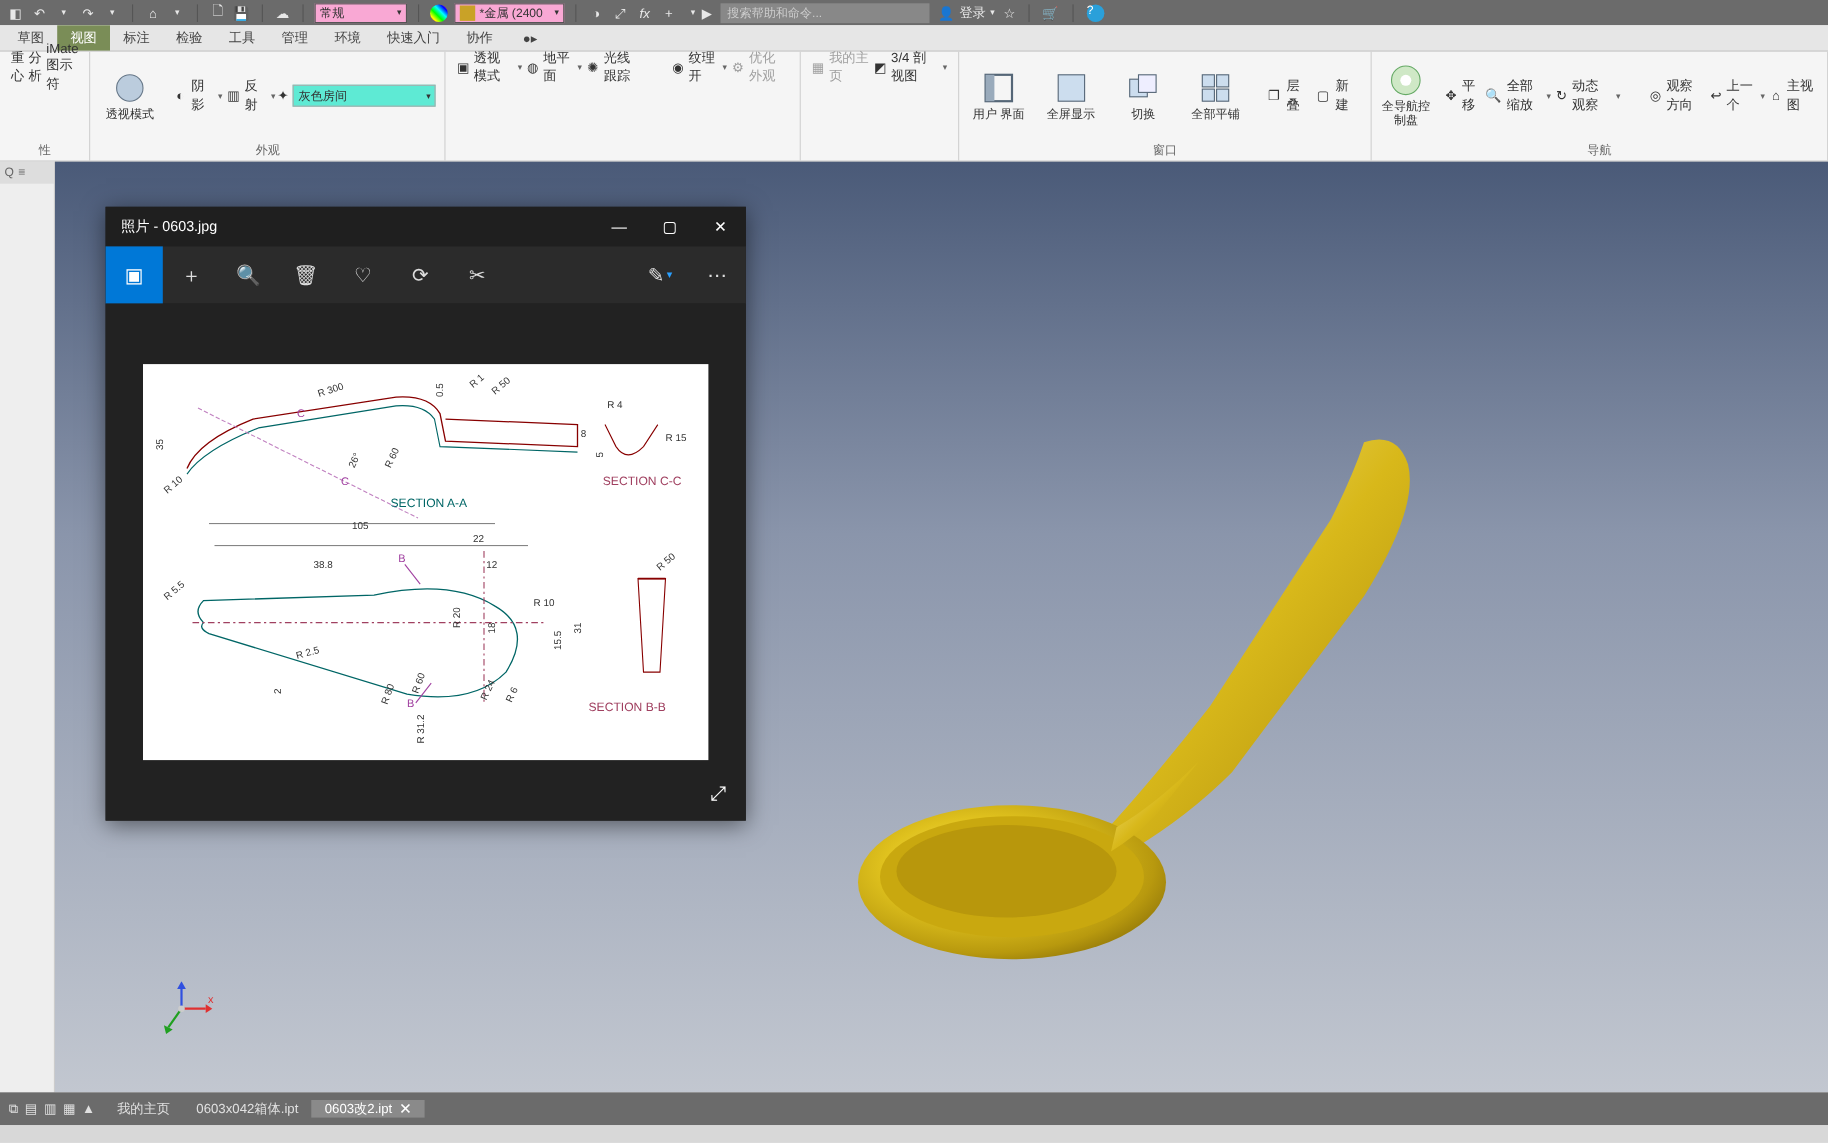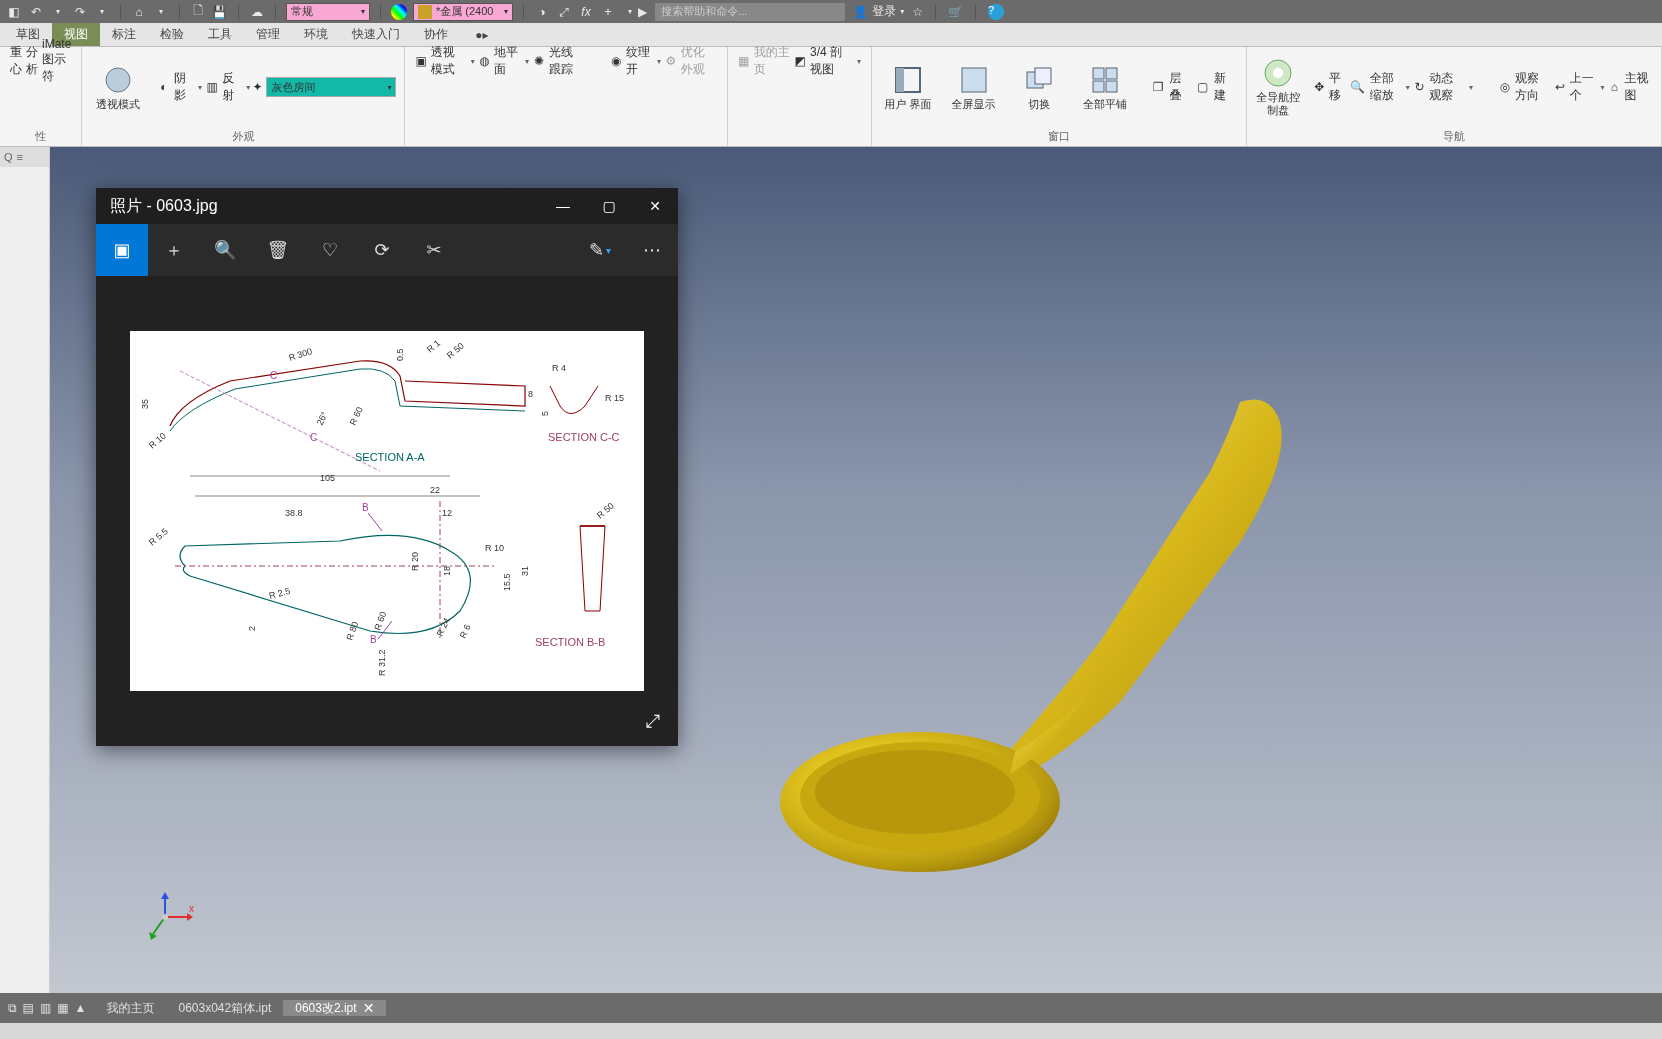--- a/index.html
+++ b/index.html
@@ -29,21 +29,21 @@
 .ribbon .group .row { display:flex; align-items:center; gap:4px; height:22px; }
 .ribbon .group .bigcol { display:flex; align-items:center; gap:10px; }
 .ribbon .big-btn { display:flex; flex-direction:column; align-items:center; justify-content:center; width:60px; height:74px; cursor:pointer; }
 .ribbon .big-btn .bicon { width:32px; height:32px; display:flex; align-items:center; justify-content:center; }
 .ribbon .big-btn .lbl { font-size:11px; text-align:center; line-height:13px; margin-top:2px; }
 .ribbon .sm-btn { display:flex; align-items:center; gap:4px; height:22px; cursor:pointer; padding:0 2px; }
 .ribbon .sm-btn .sicon { width:16px; height:16px; display:inline-flex; align-items:center; justify-content:center; }
 .ribbon .sm-btn.disabled { color:#a0a0a0; }
 .ribbon .sm-btn .dd { font-size:8px; color:#666; margin-left:2px; }
 .ribbon .grp-label { font-size:11px; color:#666; text-align:center; margin-top:2px; }
-.ribbon .appearance-combo { background:#14b8a6; border:1px solid #aaa; height:20px; width:130px; display:flex; align-items:center; padding:0 4px; font-size:11px; }
+.ribbon .appearance-combo { background:#5eead4; border:1px solid #aaa; height:20px; width:130px; display:flex; align-items:center; padding:0 4px; font-size:11px; }
 .browser-pane { position:absolute; left:0; top:147px; width:50px; bottom:46px; background:#eee; border-right:1px solid #ccc; }
 .browser-pane .tools { height:20px; background:#ddd; display:flex; align-items:center; gap:4px; padding:0 4px; color:#666; font-size:11px; }
 .browser-pane .tree { padding:4px; font-size:12px; color:#333; }
 
 
 .viewport { position:absolute; left:50px; right:0; top:147px; bottom:46px; background:linear-gradient(to bottom,#4a5a78 0%, #8a95ab 40%, #c2c7d0 100%); overflow:hidden; }
 
 
 .spoon { position:absolute; left:720px; top:235px; width:540px; height:520px; }
 
@@ -58,21 +58,21 @@
 .bottom { position:absolute; left:0; right:0; bottom:16px; height:30px; background:#6b6b6b; display:flex; align-items:center; color:#e0e0e0; }
 .bottom .icset { display:flex; align-items:center; gap:6px; padding:0 8px; }
 .bottom .doc-tab { padding:0 12px; height:16px; display:flex; align-items:center; gap:6px; font-size:12px; cursor:pointer; }
 .bottom .doc-tab.active { background:#8a8a8a; color:#fff; }
 .bottom .close-x { font-size:14px; cursor:pointer; }
 .status { position:absolute; left:0; right:0; bottom:0; height:16px; background:#d8d8d8; }
 
 
 .photos { position:absolute; left:96px; top:188px; width:582px; height:558px; background:#1f1f1f; color:#fff; box-shadow:0 4px 20px rgba(0,0,0,0.5); display:flex; flex-direction:column; }
 .photos .titlebar { height:36px; display:flex; align-items:center; background:#1f1f1f; }
-.photos .titlebar .ttl { flex:1; padding-left:14px; font-size:16px; }
+.photos .titlebar .ttl { flex:1; padding-left:14px; font-size:13px; }
 .photos .titlebar .win-btn { width:46px; height:36px; display:flex; align-items:center; justify-content:center; cursor:pointer; font-size:14px; }
 .photos .toolbar { height:52px; display:flex; align-items:center; background:#2b2b2b; }
 .photos .toolbar .tbtn { width:52px; height:52px; display:flex; align-items:center; justify-content:center; cursor:pointer; font-size:18px; color:#ddd; }
 .photos .toolbar .tbtn.active { background:#0078d7; color:#fff; }
 .photos .toolbar .spacer { flex:1; }
 .photos .canvas { flex:1; background:#222; display:flex; align-items:center; justify-content:center; padding:20px; position:relative; }
 .photos .drawing { background:#fff; width:514px; height:360px; position:relative; overflow:hidden; }
 .photos .expand { position:absolute; right:18px; bottom:14px; color:#fff; font-size:18px; cursor:pointer; }
 
 

